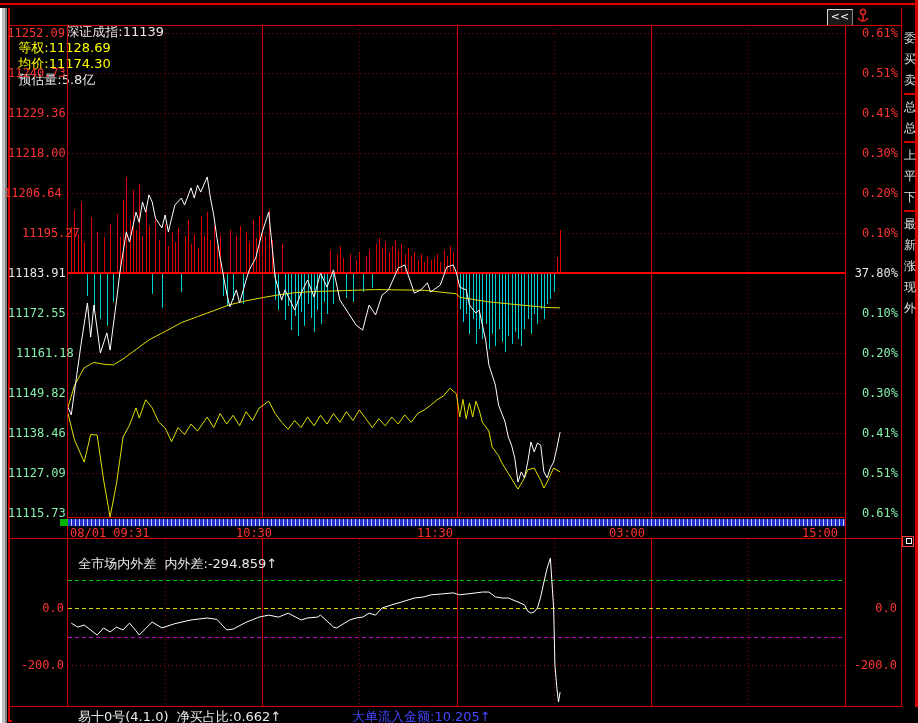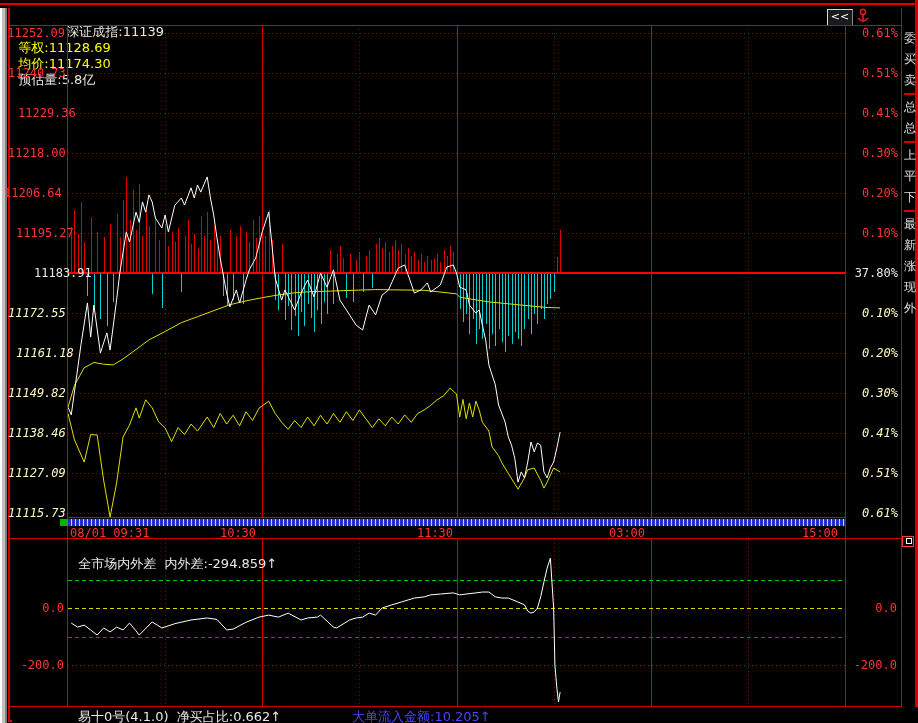--- a/index.html
+++ b/index.html
@@ -2,21 +2,21 @@
 <html><head>
 <meta charset="utf-8">
 <style>
   html,body{margin:0;padding:0;background:#000;width:918px;height:723px;overflow:hidden;}
   body{font-family:"DejaVu Sans",sans-serif;position:relative;}
   .abs{position:absolute;}
   .num{font-family:"DejaVu Sans Mono","Liberation Mono",monospace;font-size:12px;line-height:14px;white-space:pre;}
   .cjk{font-family:"DejaVu Sans",sans-serif;font-size:13px;line-height:16px;white-space:pre;}
   .red-line{background:#d40000;}
   .axis-label{height:14px;}
-  .t-red{color:#ff3434;} .t-green{color:#fef9c3;font-style:italic;} .t-white{color:#e8e8e8;}
+  .t-red{color:#ff3434;} .t-green{color:#86efac;} .t-white{color:#e8e8e8;}
   .t-yellow{color:#ffff00;} .t-blue{color:#4646ff;}
   #gray-strip{left:0;top:8px;width:7px;height:715px;
     background:linear-gradient(90deg,#ffffff 0 2px,#c0c0c0 2px 5px,#808080 5px 7px);}
   #top-border{left:0;top:0;width:918px;height:8px;background:#120000;}
   #top-border-line{left:0;top:3px;width:918px;height:2px;background:#e00000;}
   #title-bar{left:10px;top:8px;width:890px;height:17px;background:#000;}
   #collapse-btn{left:827px;top:9px;width:24px;height:15px;color:#fff;
     font-size:11px;line-height:13px;text-align:center;background:#1a1a1a;
     border:1px solid #888;border-top-color:#d8d8d8;border-left-color:#d8d8d8;cursor:pointer;}
   #marker-icon{left:856px;top:8px;width:14px;height:16px;}
@@ -288,45 +288,45 @@
     <div class="strip-char">外</div>
   </div>
 
 <div class="abs" id="status-bar">
   <span class="cjk t-white" style="position:absolute;left:66px;top:2px;">易十0号(4.1.0)  净买占比:0.662↑</span>
   <span class="cjk t-blue" style="position:absolute;left:340px;top:2px;">大单流入金额:10.205↑</span>
 </div>
 
 <div class="abs num axis-label t-red" style="left:1px;top:26px;width:64px;text-align:right;">11252.09</div>
 <div class="abs num axis-label t-red" style="left:8px;top:66px;width:56px;text-align:right;">11240.73</div>
-<div class="abs num axis-label t-red" style="left:8px;top:106px;width:56px;text-align:right;margin-left:10px;">11229.36</div>
+<div class="abs num axis-label t-red" style="left:8px;top:106px;width:56px;text-align:right;">11229.36</div>
 <div class="abs num axis-label t-red" style="left:8px;top:146px;width:56px;text-align:right;">11218.00</div>
 <div class="abs num axis-label t-red" style="left:4px;top:186px;width:56px;text-align:left;">11206.64</div>
-<div class="abs num axis-label t-red" style="left:16px;top:226px;width:56px;text-align:right;">11195.27</div>
-<div class="abs num axis-label t-white" style="left:8px;top:266px;width:56px;text-align:right;padding-left:26px;">11183.91</div>
+<div class="abs num axis-label t-red" style="left:2px;top:226px;width:56px;text-align:right;padding-left:20px;">11195.27</div>
+<div class="abs num axis-label t-white" style="left:8px;top:266px;width:56px;text-align:right;">11183.91</div>
 <div class="abs num axis-label t-green" style="left:8px;top:306px;width:56px;text-align:right;">11172.55</div>
 <div class="abs num axis-label t-green" style="left:16px;top:346px;width:40px;text-align:left;">11161.18</div>
 <div class="abs num axis-label t-green" style="left:8px;top:386px;width:56px;text-align:right;">11149.82</div>
 <div class="abs num axis-label t-green" style="left:8px;top:426px;width:56px;text-align:right;">11138.46</div>
 <div class="abs num axis-label t-green" style="left:8px;top:466px;width:56px;text-align:right;">11127.09</div>
 <div class="abs num axis-label t-green" style="left:8px;top:506px;width:56px;text-align:left;">11115.73</div>
 <div class="abs num axis-label t-red" style="left:850px;top:26px;width:48px;text-align:right;">0.61%</div>
 <div class="abs num axis-label t-red" style="left:850px;top:66px;width:48px;text-align:right;">0.51%</div>
 <div class="abs num axis-label t-red" style="left:850px;top:106px;width:48px;text-align:right;">0.41%</div>
 <div class="abs num axis-label t-red" style="left:850px;top:146px;width:48px;text-align:right;">0.30%</div>
 <div class="abs num axis-label t-red" style="left:850px;top:186px;width:48px;text-align:right;">0.20%</div>
 <div class="abs num axis-label t-red" style="left:850px;top:226px;width:48px;text-align:right;">0.10%</div>
 <div class="abs num axis-label t-white" style="left:850px;top:266px;width:48px;text-align:right;">37.80%</div>
 <div class="abs num axis-label t-green" style="left:850px;top:306px;width:48px;text-align:right;">0.10%</div>
 <div class="abs num axis-label t-green" style="left:850px;top:346px;width:48px;text-align:right;">0.20%</div>
 <div class="abs num axis-label t-green" style="left:850px;top:386px;width:48px;text-align:right;">0.30%</div>
 <div class="abs num axis-label t-green" style="left:850px;top:426px;width:48px;text-align:right;">0.41%</div>
 <div class="abs num axis-label t-green" style="left:850px;top:466px;width:48px;text-align:right;">0.51%</div>
 <div class="abs num axis-label t-green" style="left:850px;top:506px;width:48px;text-align:right;">0.61%</div>
 <div class="abs num axis-label t-red" style="left:70px;top:526px;">08/01 09:31</div>
-<div class="abs num axis-label t-red" style="left:213px;top:526px;width:50px;text-align:center;">10:30</div>
+<div class="abs num axis-label t-red" style="left:229px;top:526px;width:50px;text-align:center;">10:30</div>
 <div class="abs num axis-label t-red" style="left:410px;top:526px;width:50px;text-align:center;">11:30</div>
 <div class="abs num axis-label t-red" style="left:602px;top:526px;width:50px;text-align:center;">03:00</div>
 <div class="abs num axis-label t-red" style="left:795px;top:526px;width:50px;text-align:center;">15:00</div>
 <div class="abs num axis-label t-red" style="left:8px;top:601px;width:56px;text-align:right;">0.0</div>
 <div class="abs num axis-label t-red" style="left:8px;top:658px;width:56px;text-align:right;">-200.0</div>
 <div class="abs num axis-label t-red" style="left:849px;top:601px;width:48px;text-align:right;">0.0</div>
 <div class="abs num axis-label t-red" style="left:849px;top:658px;width:48px;text-align:right;">-200.0</div>
 
 </body></html>

